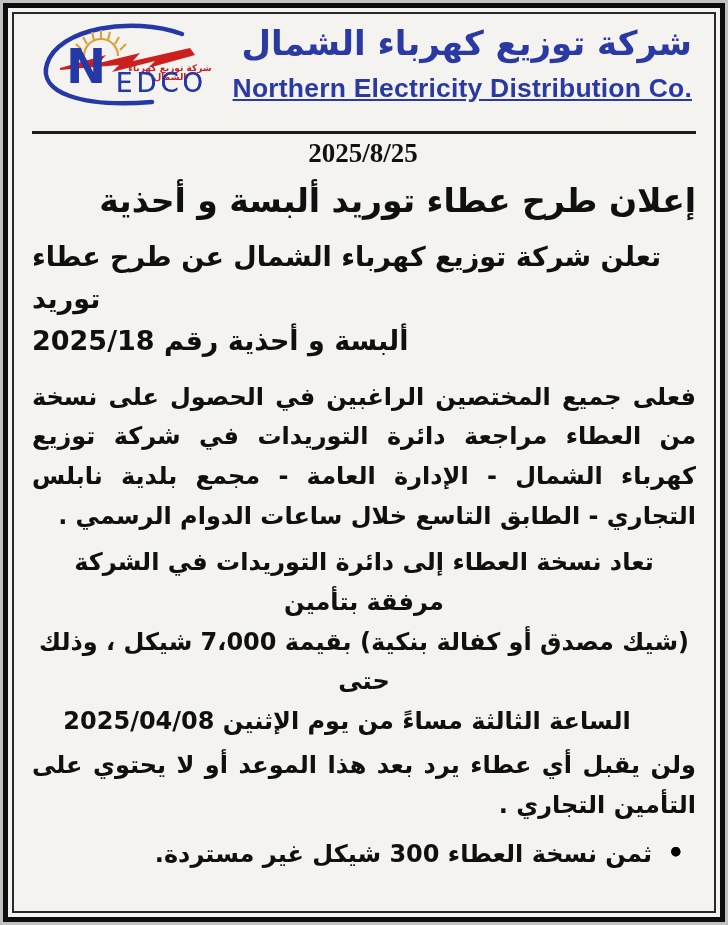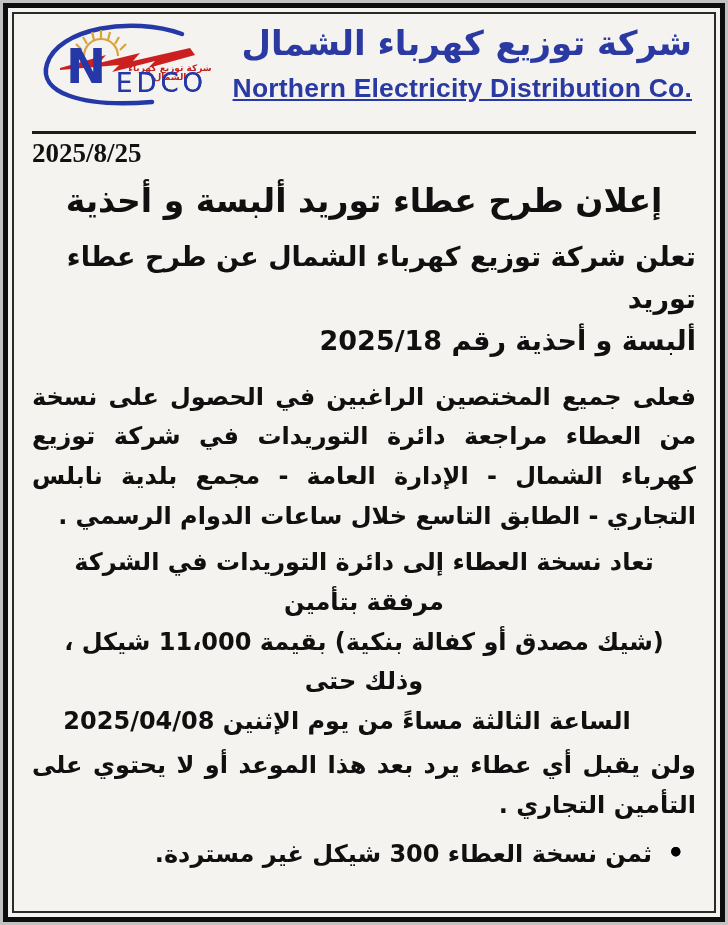--- a/index.html
+++ b/index.html
@@ -53,32 +53,32 @@
   .title-en {
     font-family:"Liberation Sans", sans-serif;
     font-size:26.5px; font-weight:bold; color:#2a3aa2;
     margin-top:8px; letter-spacing:0.2px;text-decoration:underline;
   }
 
   .divider { height:3px; background:#1c1c1c; margin:7px 0 4px 0; }
 
   
   .date-line {
-    text-align:left; direction:ltr;
+    text-align:center; direction:ltr;
     font-family:"Liberation Serif", serif;
     font-size:27px; font-weight:bold; color:#111;
     padding-right:2px;
   }
   .main-title {
-    direction:rtl; text-align:center;
+    direction:rtl; 
     font-size:33px; font-weight:bold; color:#101010;
     margin-top:12px;
   }
   .subtitle {
-    direction:rtl; text-align:right;
+    direction:rtl; text-align:left;
     font-size:27px; font-weight:bold; color:#101010;
     margin-top:16px; line-height:1.55;
   }
   .para {
     direction:rtl; text-align:justify; text-justify:inter-word;
     font-size:24px; font-weight:bold; color:#101010;
     line-height:1.66; margin-top:16px;
   }
   .para-line { direction:rtl; text-align:center; font-size:24px; font-weight:bold; color:#101010; line-height:1.66; }
   .para-line.indent { padding-right:34px; }
@@ -136,21 +136,21 @@
 
     <div class="subtitle">
       <div>تعلن شركة توزيع كهرباء الشمال عن طرح عطاء توريد</div>
       <div>ألبسة و أحذية رقم 2025/18</div>
     </div>
 
     <div class="para">فعلى جميع المختصين الراغبين في الحصول على نسخة من العطاء مراجعة دائرة التوريدات في شركة توزيع كهرباء الشمال - الإدارة العامة - مجمع بلدية نابلس التجاري - الطابق التاسع خلال ساعات الدوام الرسمي .</div>
 
     <div style="margin-top:6px;">
       <div class="para-line">تعاد نسخة العطاء إلى دائرة التوريدات في الشركة مرفقة بتأمين</div>
-      <div class="para-line">(شيك مصدق أو كفالة بنكية) بقيمة 11،000 شيكل ، وذلك حتى</div>
+      <div class="para-line">(شيك مصدق أو كفالة بنكية) بقيمة 7،000 شيكل ، وذلك حتى</div>
       <div class="para-line indent">الساعة الثالثة مساءً من يوم الإثنين 2025/04/08</div>
     </div>
 
     <div class="para" style="margin-top:4px;">ولن يقبل أي عطاء يرد بعد هذا الموعد أو لا يحتوي على التأمين التجاري .</div>
 
     <ul class="bullets">
       <li>
         <span class="bullet-dot">•</span>
       </li>
       <li>

